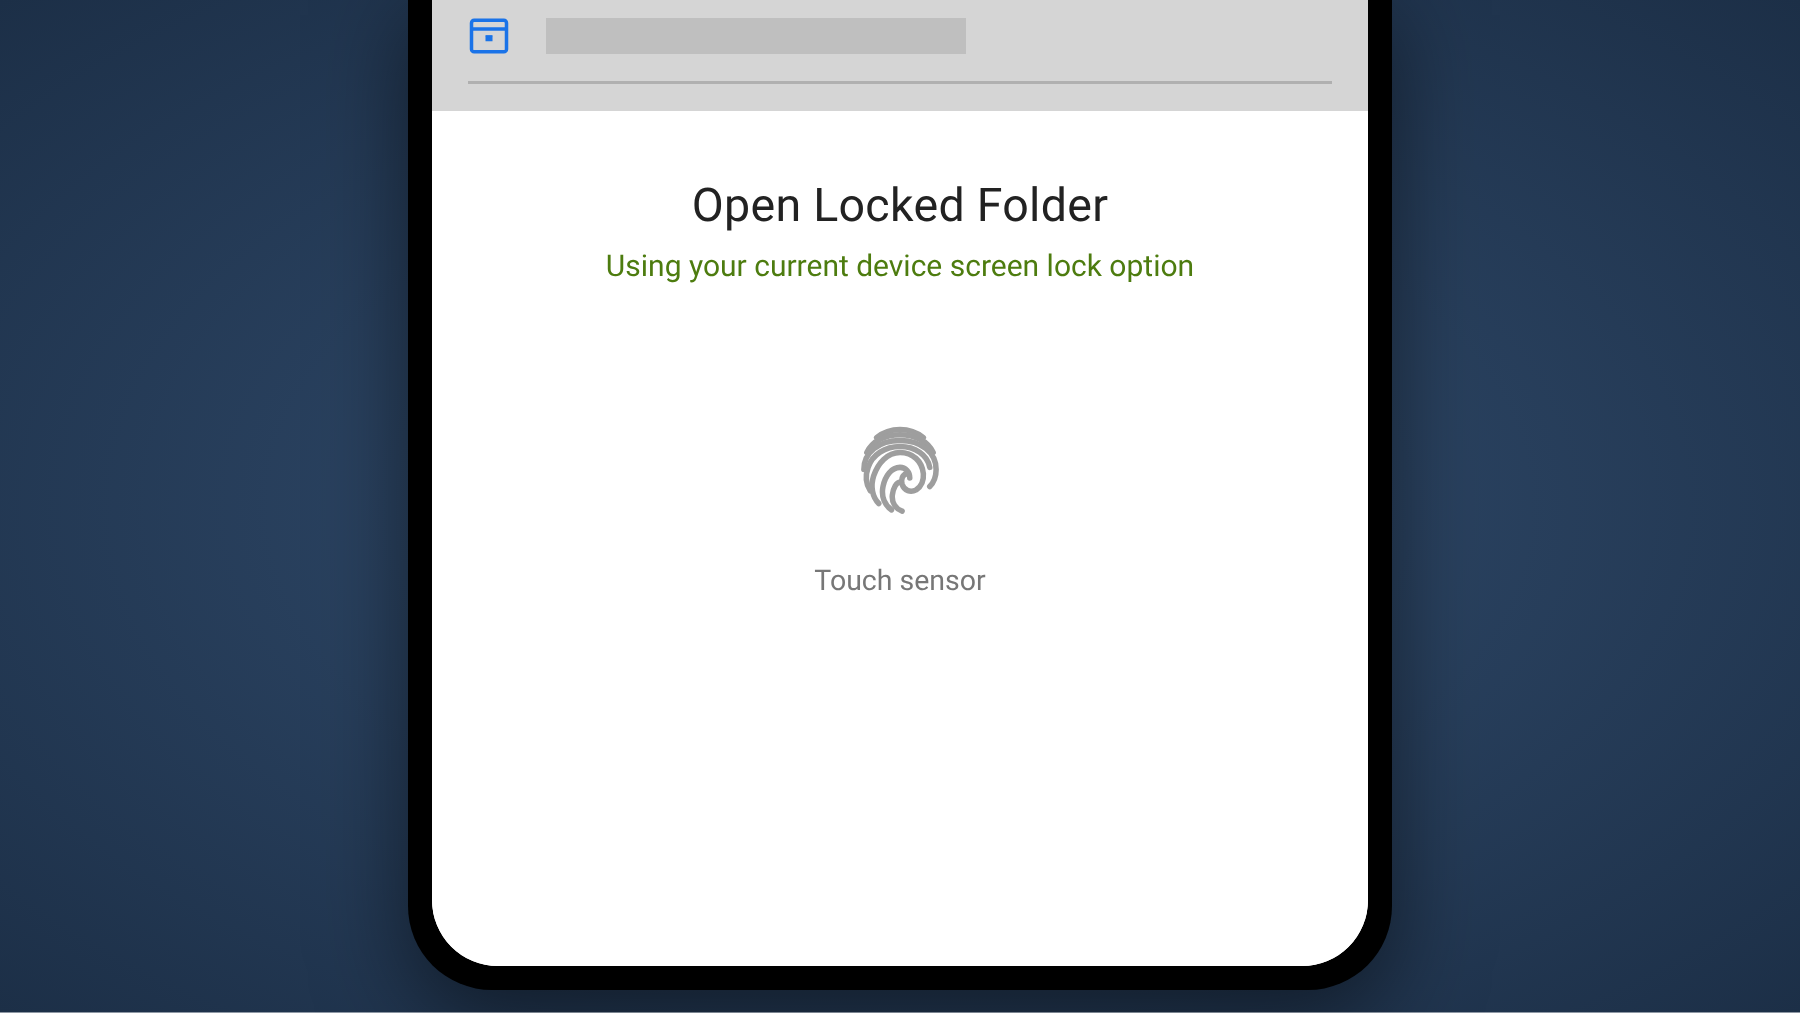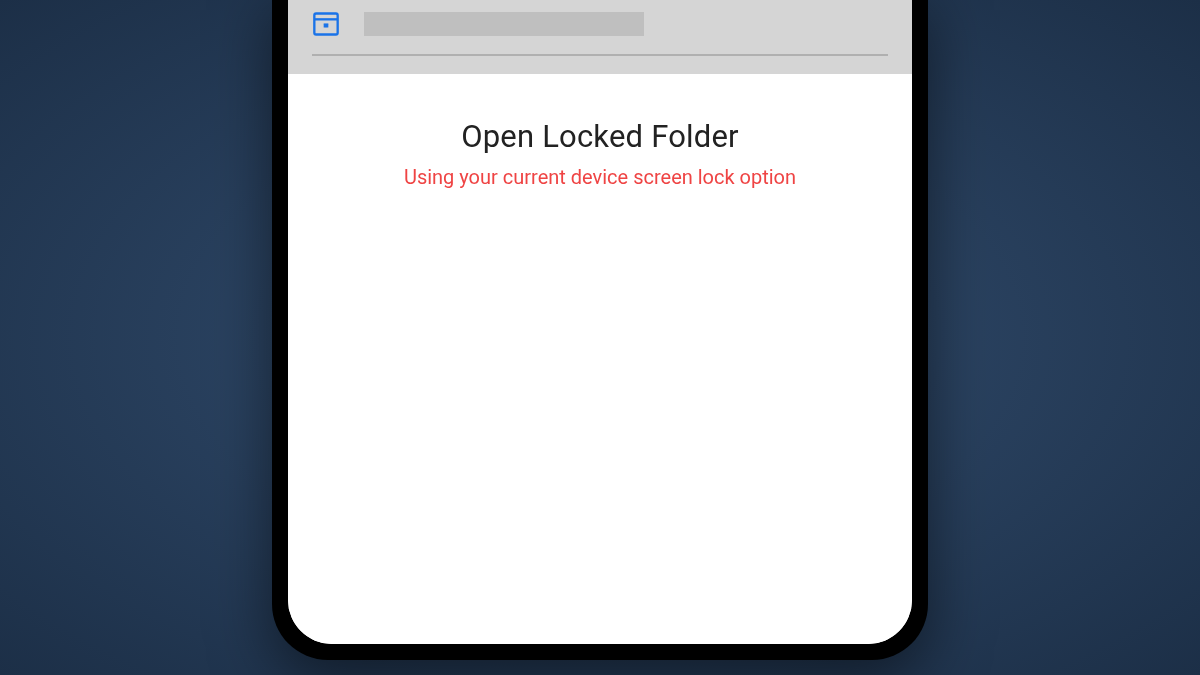--- a/index.html
+++ b/index.html
@@ -83,21 +83,21 @@
       font-weight: 400;
       color: #222;
       text-align: center;
       margin-bottom: 10px;
       letter-spacing: 0.2px;
     }
     
     .dialog-subtitle {
       font-size: 20px;
       font-weight: 400;
-      color: #ef4444;
+      color: #4d7c0f;
       text-align: center;
       margin-bottom: 90px;
     }
     
     .fingerprint-section {
       display: flex;
       flex-direction: column;
       align-items: center;
       gap: 28px;
     }
@@ -149,19 +149,33 @@
         </span>
         <div class="placeholder-bar"></div>
       </div>
       <div class="divider"></div>
     </div>
 
     <div class="dialog-content">
       <h1 class="dialog-title">Open Locked Folder</h1>
       <p class="dialog-subtitle">Using your current device screen lock option</p>
 
+      <div class="fingerprint-section">
+        <span class="fingerprint-icon">
+          <svg viewBox="0 0 24 24" fill="none" stroke="#9e9e9e" stroke-width="1.3" stroke-linecap="round">
+            <path d="M6.5 4.5 C8 3.3 10 2.6 12 2.6 C14 2.6 16 3.3 17.5 4.5"></path>
+            <path d="M4.2 8 C5.5 5.3 8.5 3.8 12 3.8 C15.5 3.8 18.5 5.3 19.8 8"></path>
+            <path d="M3.5 12 C3.5 8 7 5.2 12 5.2 C17 5.2 20.5 8 20.5 12 C20.5 13.5 20 15 19 16"></path>
+            <path d="M5 17 C4 15.5 3.8 13.5 4.5 11.5 C5.5 8.5 8.5 6.6 12 6.6 C15.5 6.6 18.5 8.5 19 11.5"></path>
+            <path d="M7 20 C5.5 18.5 5 16 5.8 13.5 C6.8 10.5 9 8 12 8 C15 8 17.2 10 17.5 13 C17.6 14.5 17 16 15.8 16.8 C14.5 17.5 13 17 12.5 15.5 C12.2 14.5 12.5 13.3 13.5 13"></path>
+            <path d="M10 21.5 C8.5 20.5 7.5 18.5 8 16 C8.5 13.5 10 11.5 12 11.5 C13.3 11.5 14.3 12.5 14.3 14"></path>
+            <path d="M12.5 21.8 C11 21.3 10 19.8 10.2 18 C10.4 16.3 11.2 15 12 15"></path>
+          </svg>
+        </span>
+        <span class="sensor-label">Touch sensor</span>
+      </div>
 
       <div class="spacer"></div>
 
     </div>
 
   </div>
 </div>
 
 </body></html>

